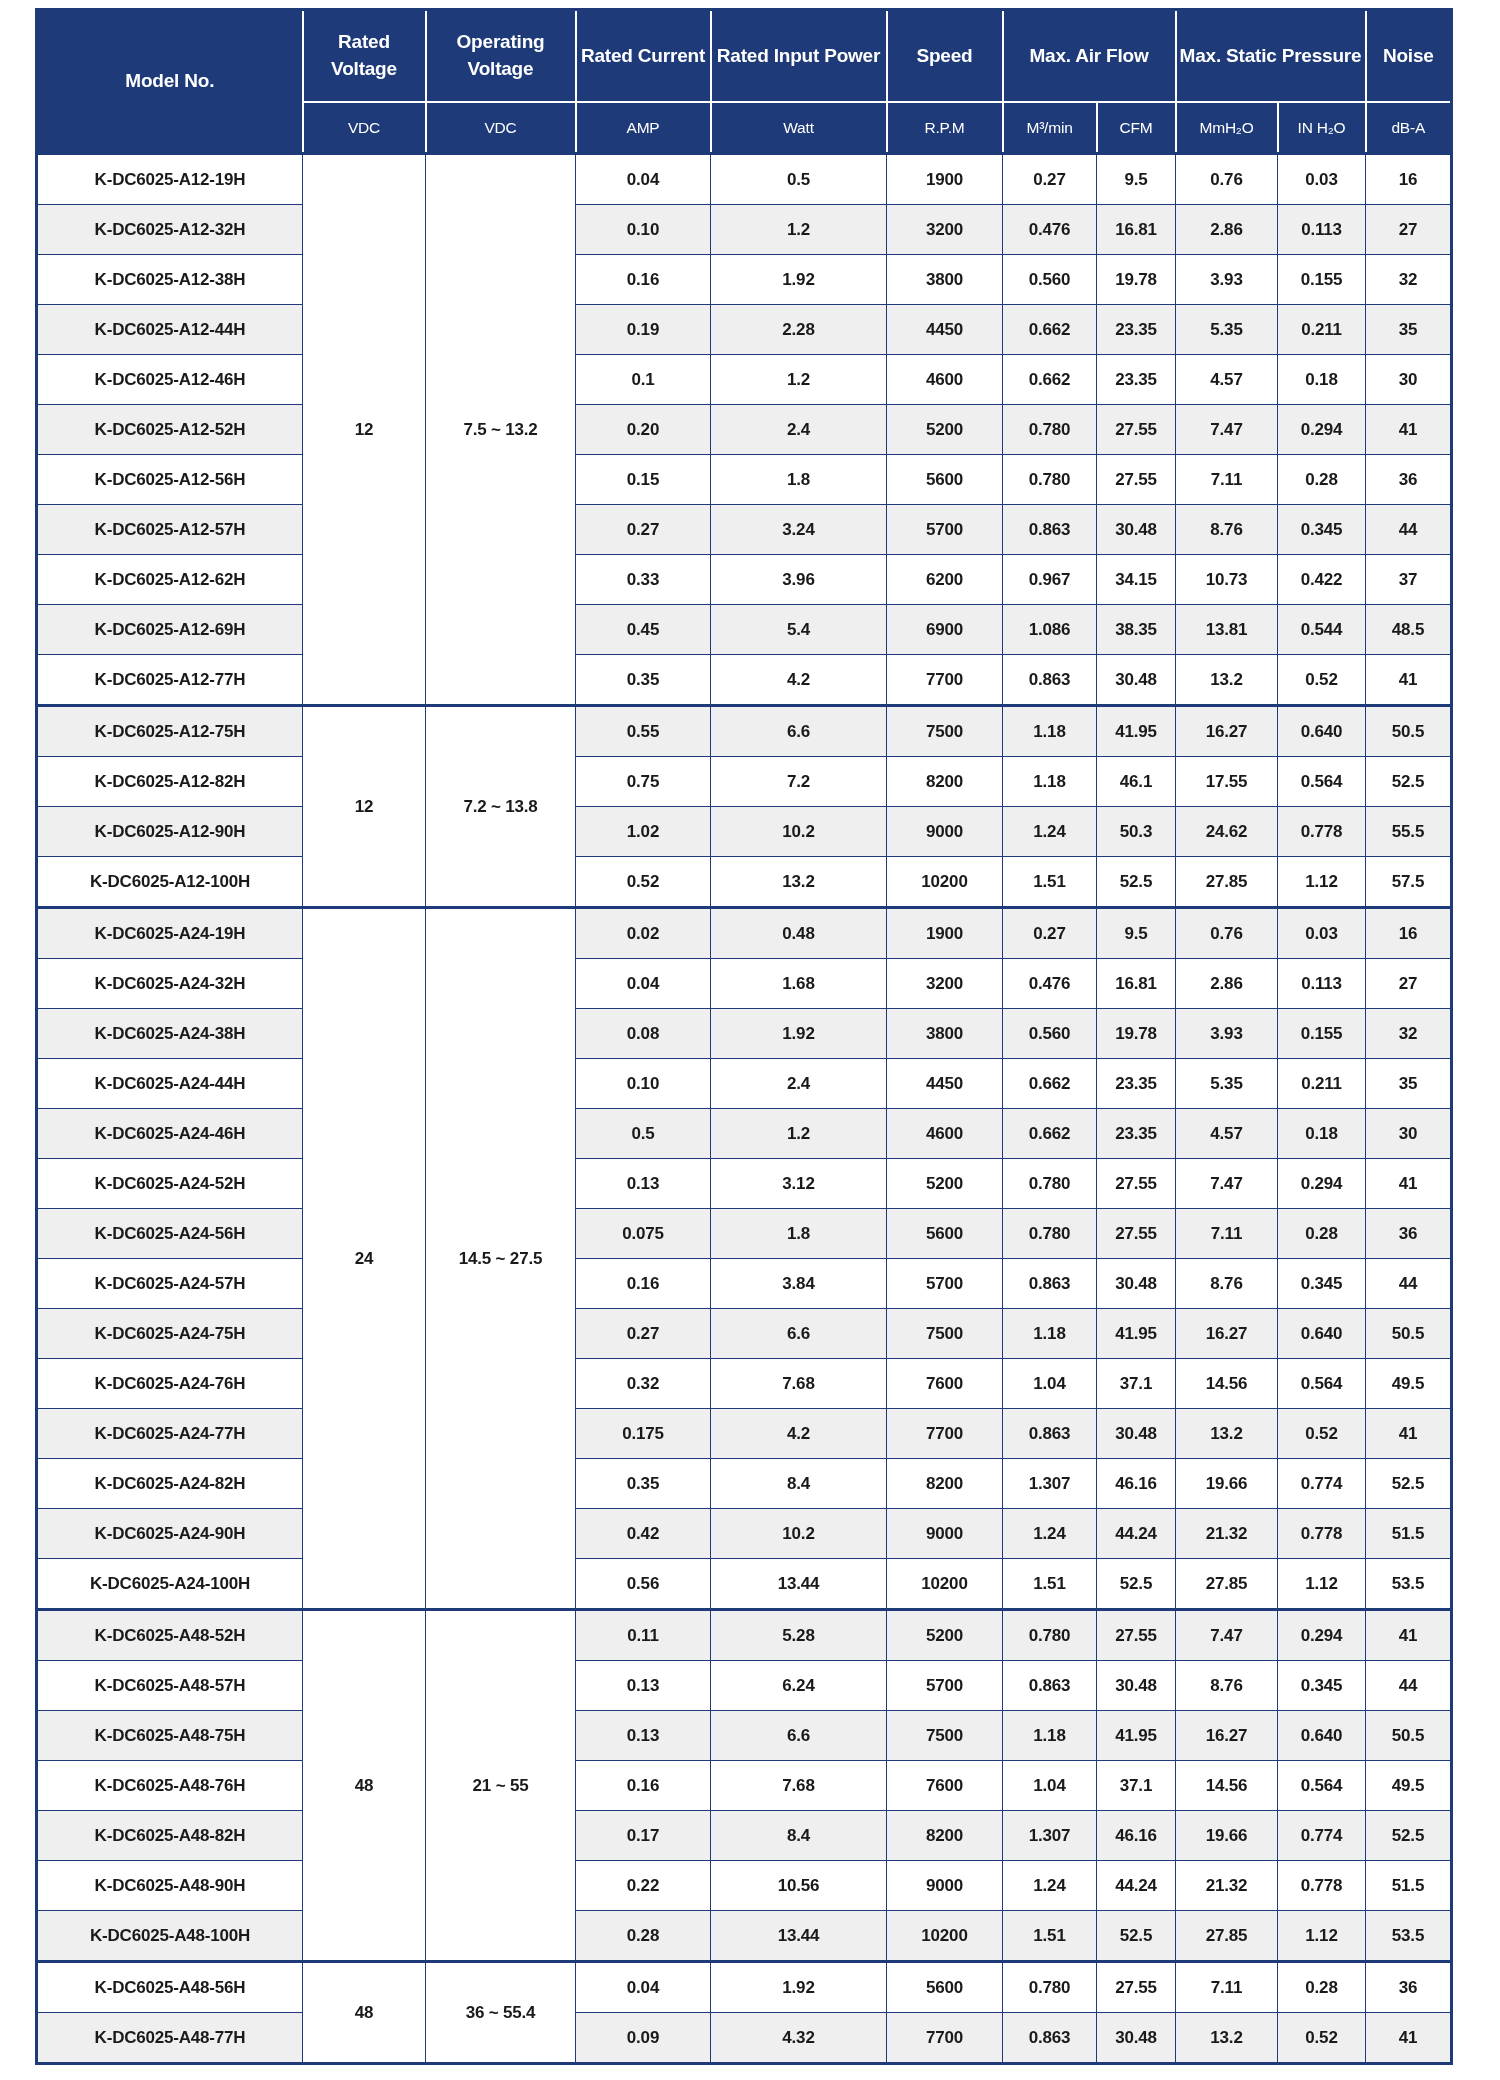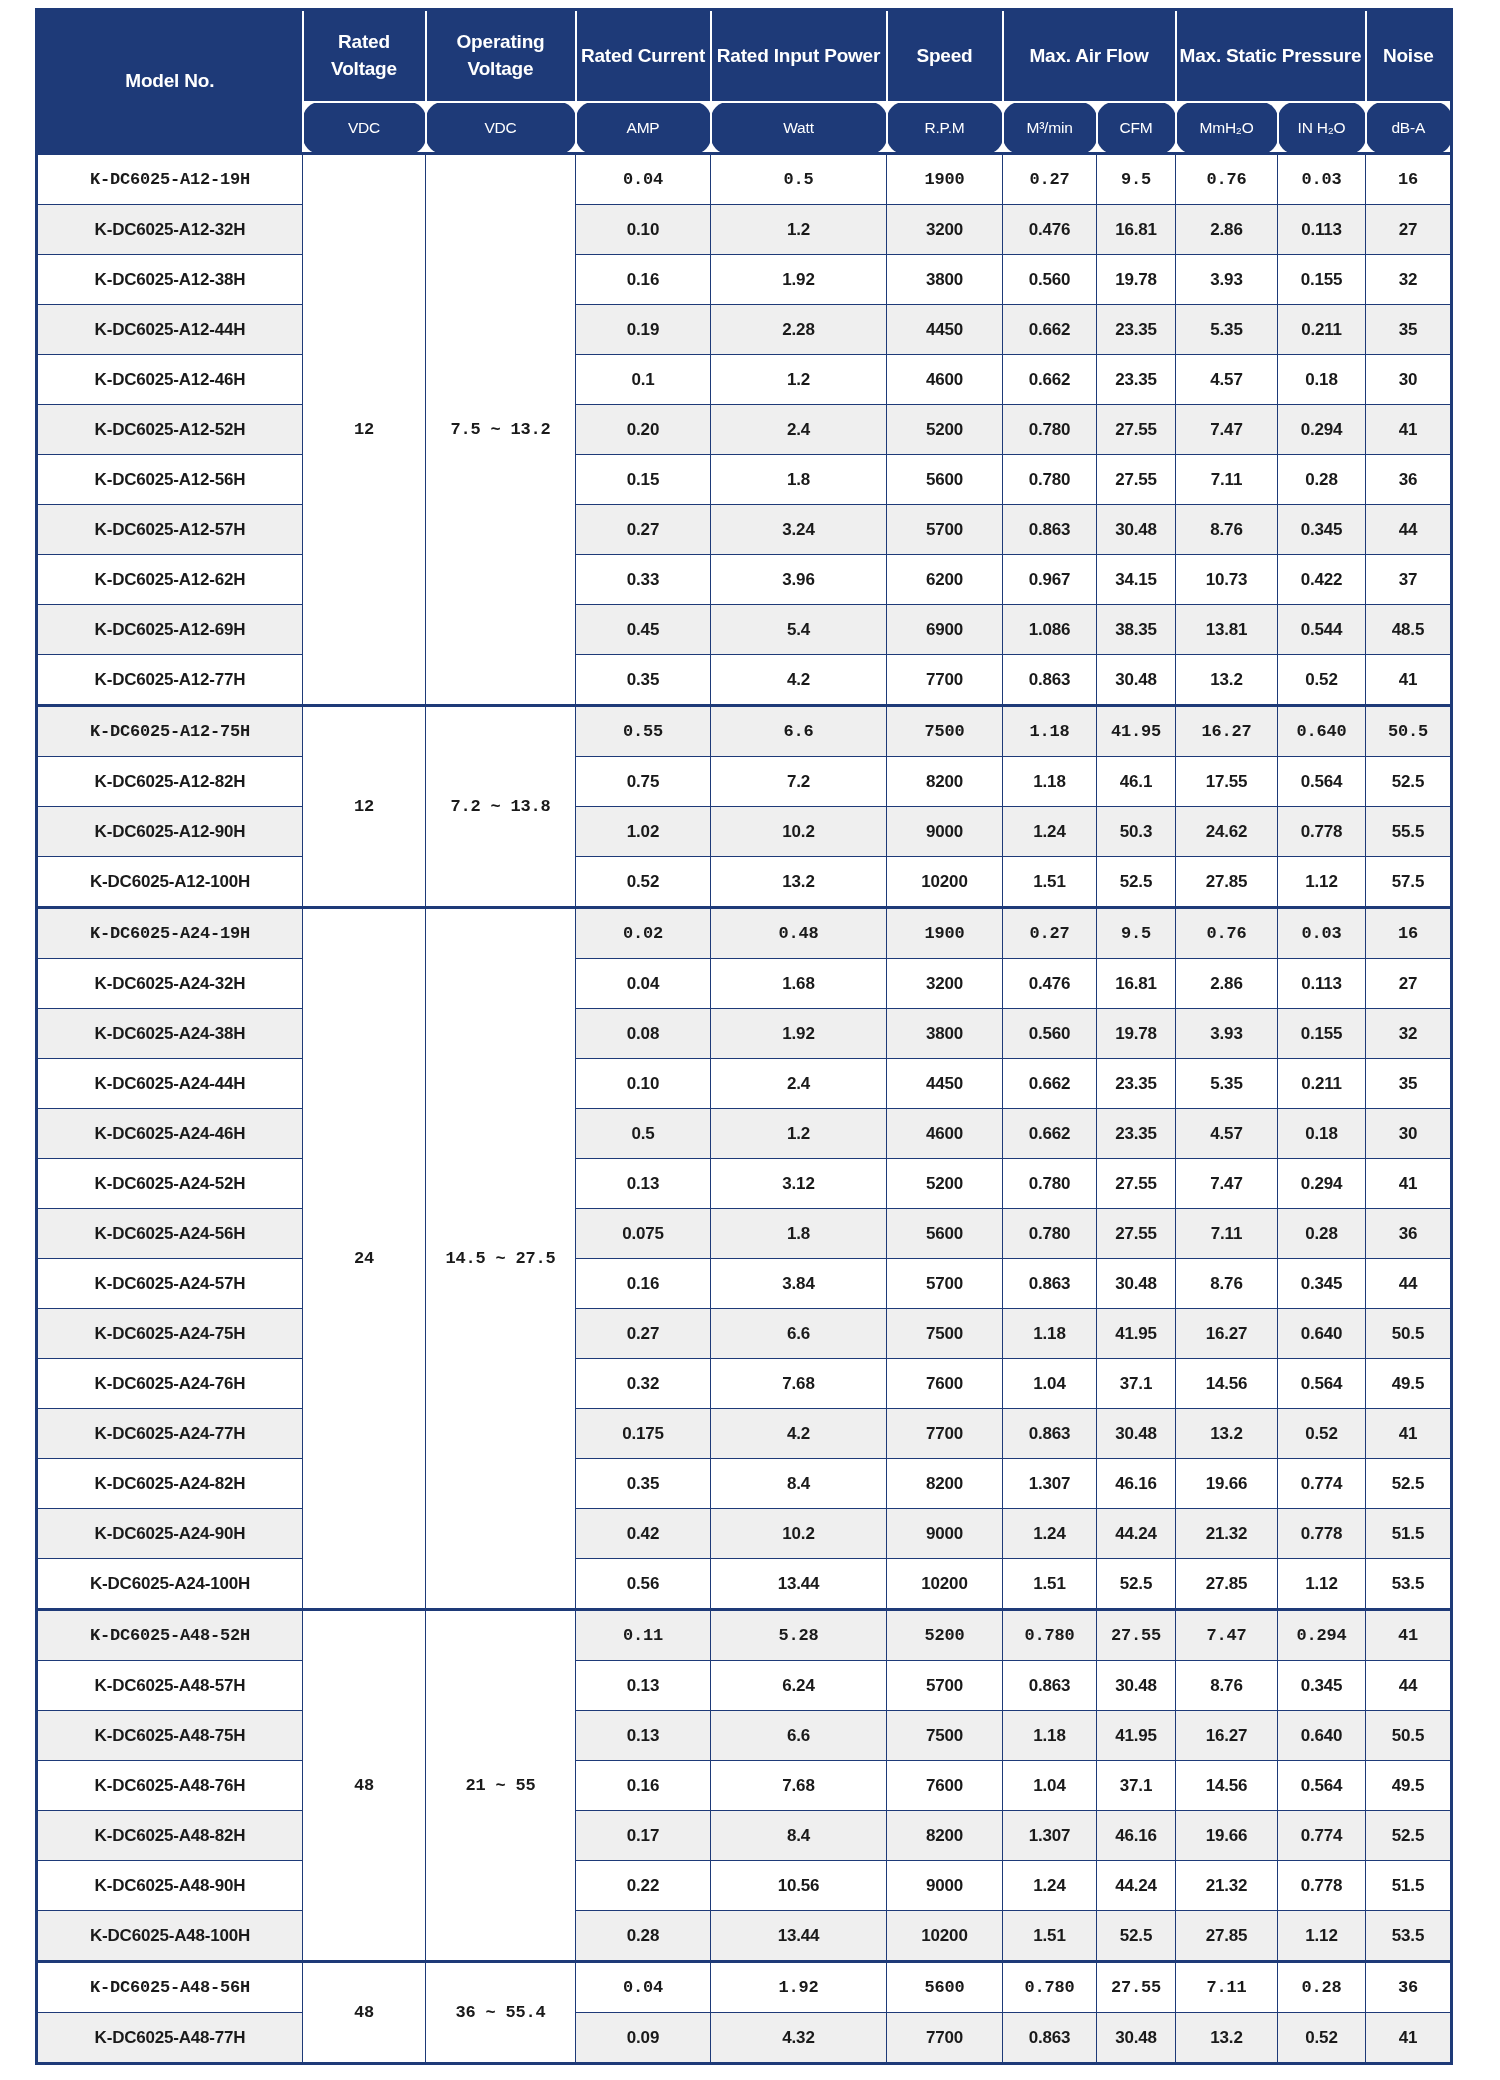--- a/index.html
+++ b/index.html
@@ -22,32 +22,32 @@
     border-collapse:collapse;table-layout:fixed;
     border:3px solid var(--grid);
   }
   thead th{
     background:var(--header-bg);color:var(--header-text);
     border:2.5px solid var(--header-grid);
     text-align:center;vertical-align:middle;
     letter-spacing:-0.2px;padding:0;
   }
   thead tr.r1 th{font-size:19px;font-weight:700;height:90px;line-height:1.4;}
-  thead tr.r2 th{font-size:15.5px;font-weight:400;height:49px;border-radius:17px;}
+  thead tr.r2 th{font-size:15.5px;font-weight:400;height:49px;}
   thead th.model-h{font-size:19px;font-weight:700;}
   tbody td{
     border:1.5px solid var(--grid);
     text-align:center;vertical-align:middle;
     font-size:17px;font-weight:700;color:var(--cell-text);
     height:49px;padding:0;letter-spacing:-0.2px;
     background:var(--row-bg);
   }
   tbody tr.alt td{background:var(--alt-bg);}
   tbody td.merged{background:var(--row-bg)!important;}
-  tbody tr.group-start td{border-top:3px solid var(--grid);font-family:Liberation Mono, monospace;}
+  tbody tr.group-start td{border-top:3px solid var(--grid);}
 </style>
 </head>
 <body>
 
 <table class="spec">
   <colgroup>
     <col style="width:266px">
       <col style="width:123px">
       <col style="width:150px">
     <col style="width:135px">

